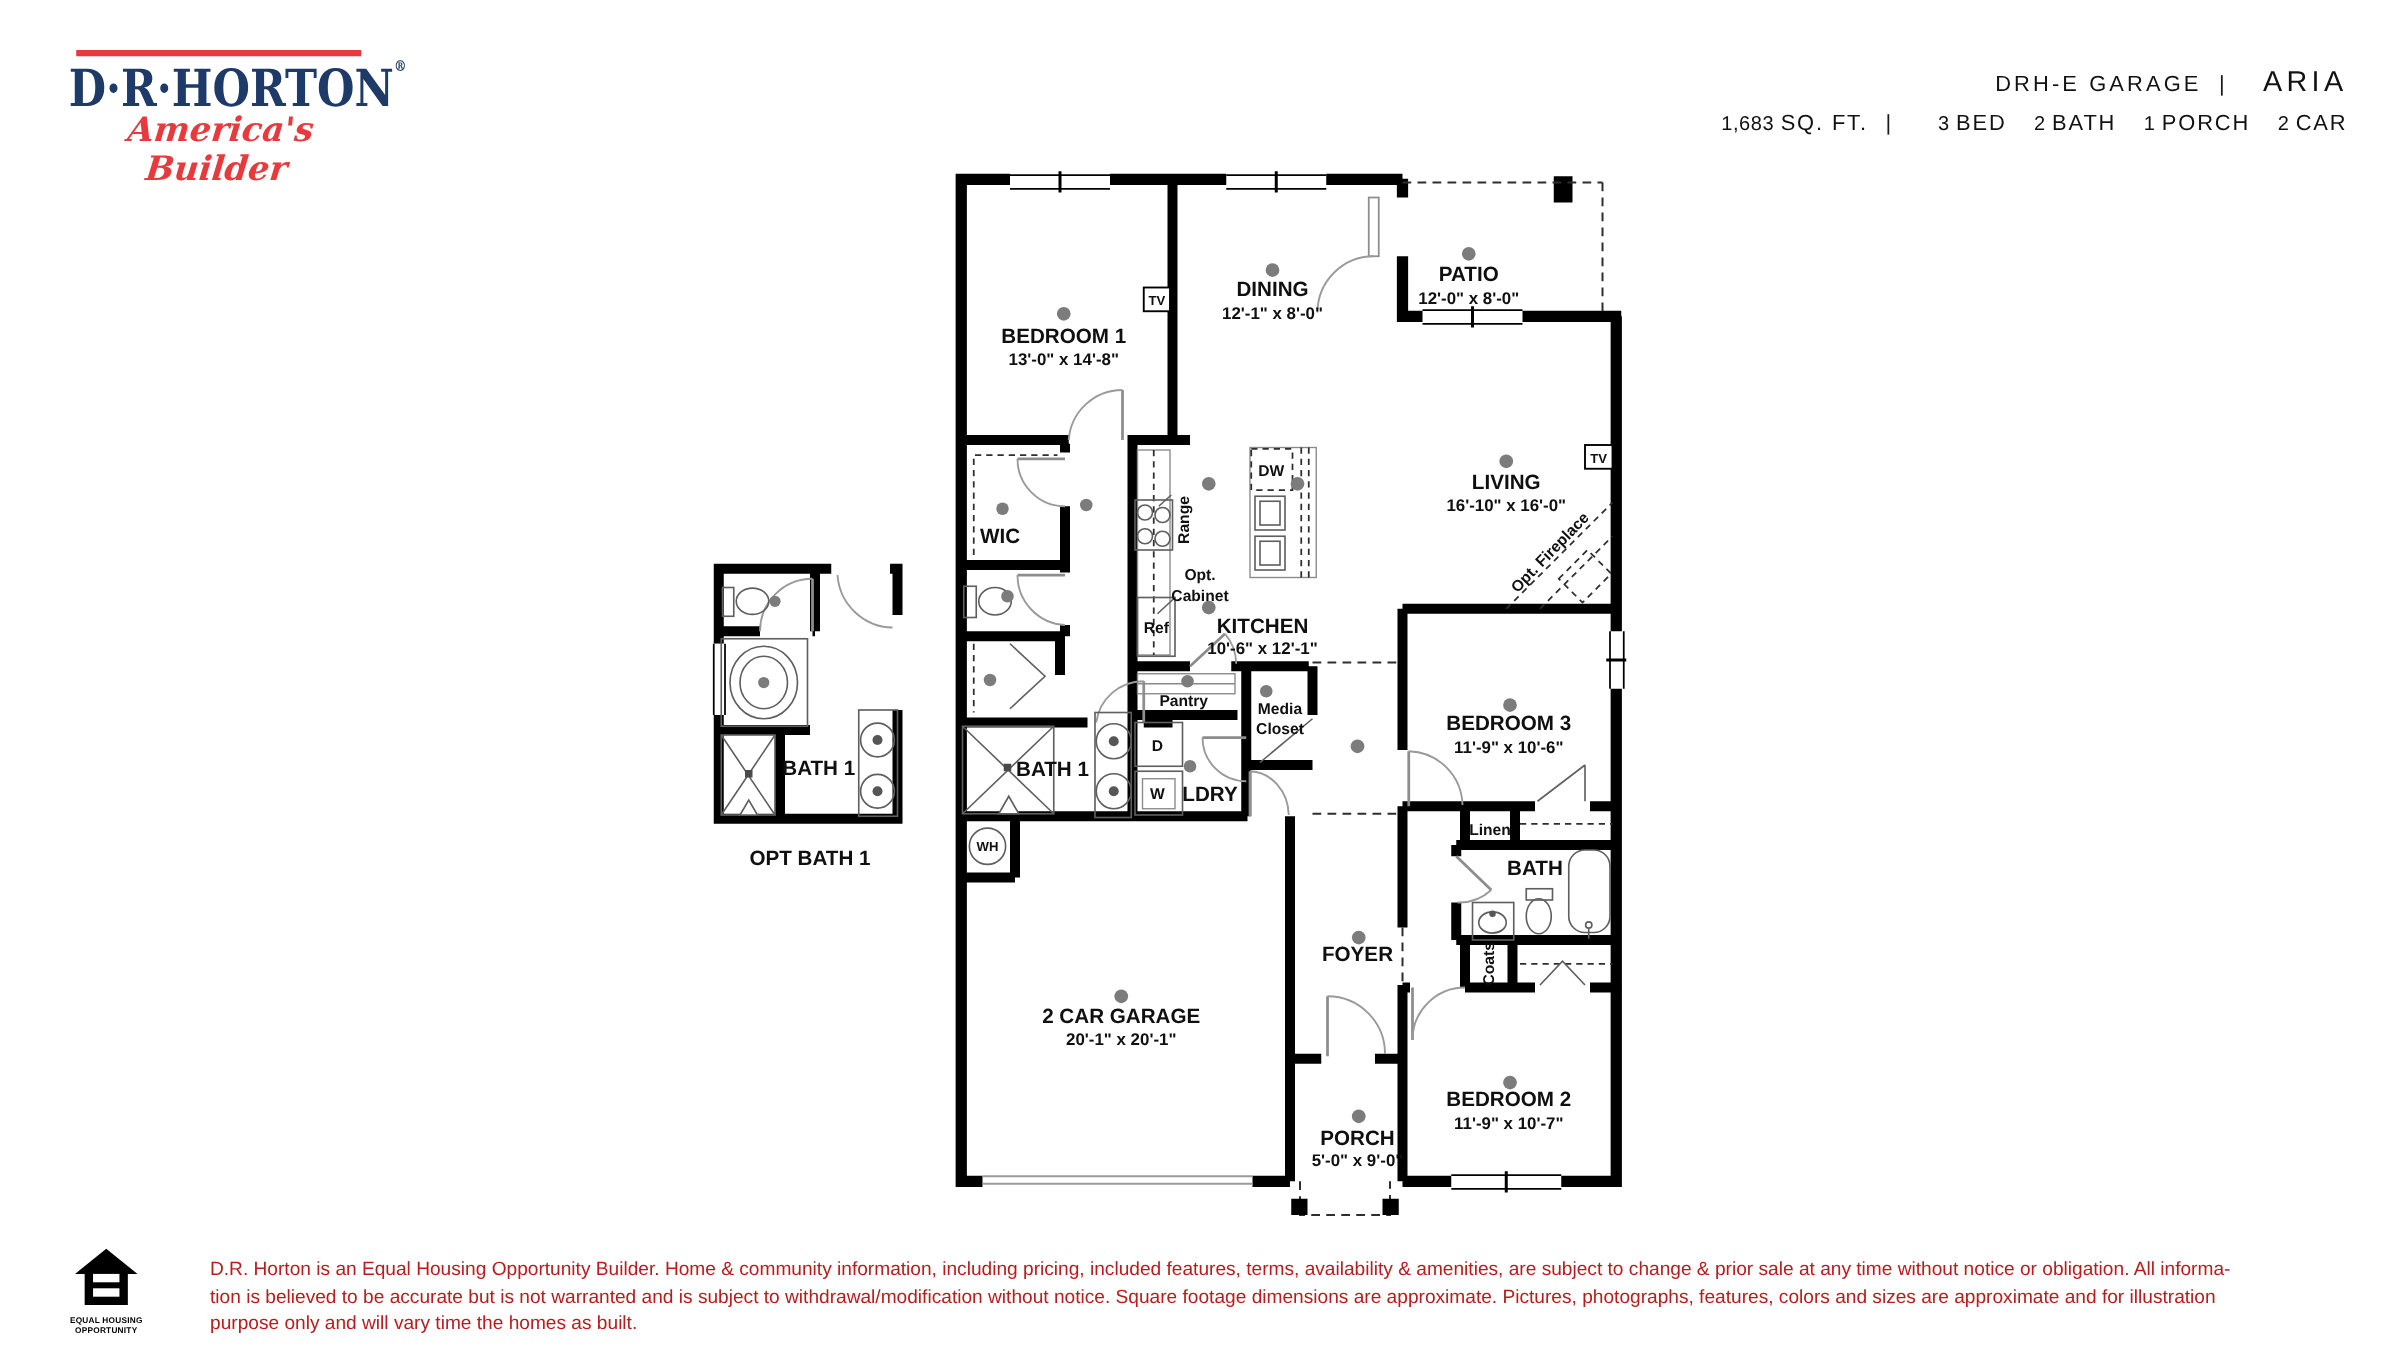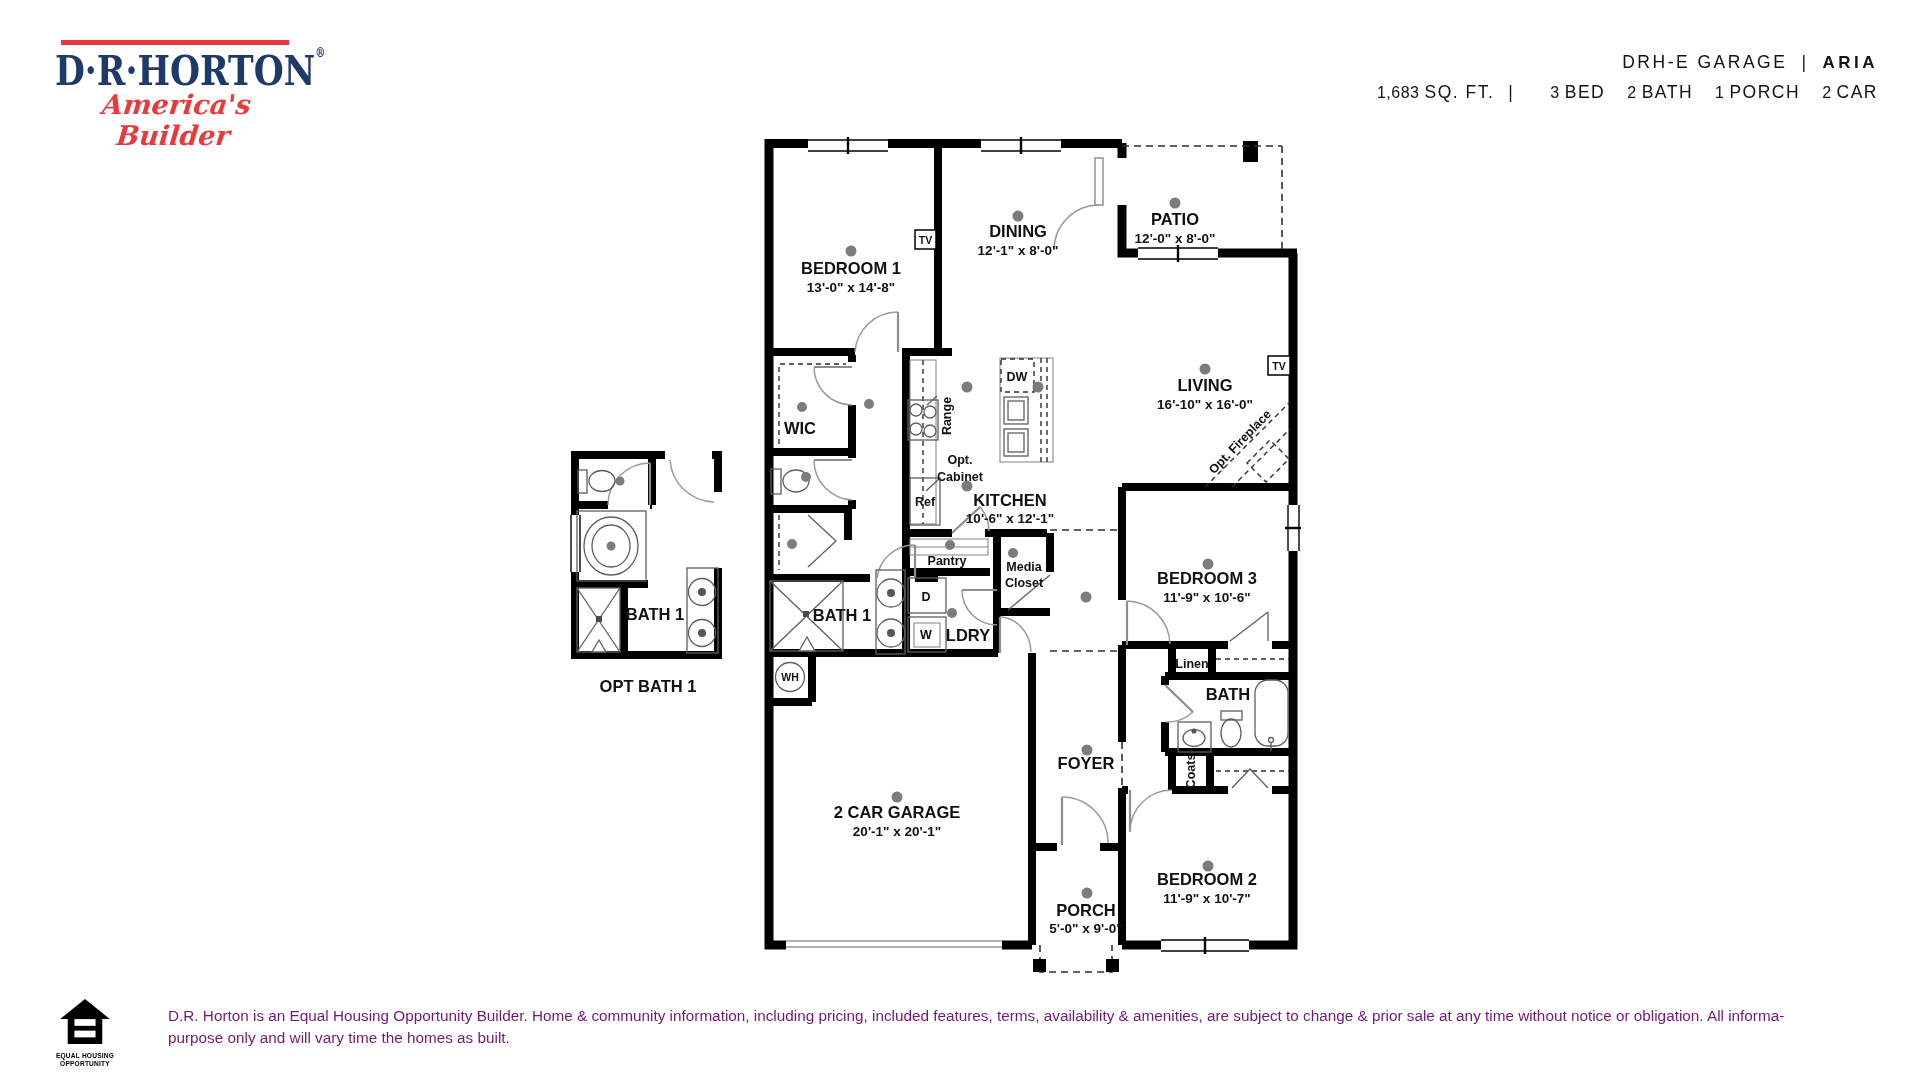--- a/index.html
+++ b/index.html
@@ -10,21 +10,21 @@
   .brand-rule{height:5px;background:#e8393d;width:228px;margin:0 0 2px 6px;}
   .brand-word{font-family:"DejaVu Serif",serif;font-weight:700;font-size:41px;color:#1e3a68;
               letter-spacing:0px;transform:scaleX(.84);transform-origin:left;white-space:nowrap;line-height:1.05;}
   .brand-word sup{font-size:12px;vertical-align:28px;}
   .brand-tag{font-family:"DejaVu Serif",serif;font-style:italic;font-weight:700;font-size:27px;
              color:#e8393d;text-align:center;width:240px;margin-top:-4px;transform:skewX(-6deg);}
 
   
   .specs{position:absolute;right:42px;top:52px;text-align:right;color:#121212;}
   .specs-line1{font-size:17.5px;letter-spacing:2.5px;font-weight:500;margin-bottom:9px;white-space:nowrap;}
-  .specs-line1 .model{font-size:17px;font-weight:700;letter-spacing:3.5px;}
+  .specs-line1 .model{font-size:23px;font-weight:400;letter-spacing:3.5px;margin-left:14px;}
   .sp-div{display:inline-block;margin:0 14px;font-weight:300;color:#1a1a1a;}
   .specs-line2{font-size:17.5px;letter-spacing:1.5px;font-weight:500;white-space:nowrap;}
   .big{font-size:16px;font-weight:400;letter-spacing:.5px;margin-right:5px;}
   .sp-item{margin-left:22px;}
 
   
   svg.plan{position:absolute;left:0;top:0;}
   .wallsO{stroke:#000;stroke-width:9;fill:none;}
   .wallsI{stroke:#000;stroke-width:8;fill:none;}
   .thin{stroke:#5f5f5f;stroke-width:1.3;fill:none;}
@@ -36,21 +36,21 @@
   .winline{stroke:#000;stroke-width:1.4;}
   .fan{fill:#7c7c7c;}
   .rname{font:700 16.5px "Liberation Sans",sans-serif;fill:#101010;text-anchor:middle;}
   .rdims{font:700 13.5px "Liberation Sans",sans-serif;fill:#101010;text-anchor:middle;}
   .lab{font:700 12.5px "Liberation Sans",sans-serif;fill:#101010;text-anchor:middle;}
   .tiny{font:700 10.5px "Liberation Sans",sans-serif;fill:#101010;text-anchor:middle;}
 
   
   .eho{position:absolute;left:55px;top:998px;width:60px;text-align:center;}
   .eho-txt{font-size:6.6px;font-weight:700;letter-spacing:.2px;color:#000;line-height:1.25;margin-top:2px;}
-  .disclaimer{position:absolute;left:168px;top:1005px;font-size:15.3px;color:#701a75;line-height:1.42;}
+  .disclaimer{position:absolute;left:168px;top:1005px;font-size:15.3px;color:#b91c1c;line-height:1.42;}
   .disclaimer div{white-space:nowrap;}
 </style>
 </head>
 <body>
 
 <div class="brand">
   <div class="brand-rule"></div>
   <div class="brand-word"><span>D·R·HORTON</span><sup>®</sup></div>
   <div class="brand-tag">America's Builder</div>
 </div>
@@ -348,14 +348,15 @@
     <rect x="16" y="34" width="22" height="7" fill="#fff"></rect>
   </svg>
   <div class="eho-txt">
     <div>EQUAL HOUSING</div>
     <div>OPPORTUNITY</div>
   </div>
 </div>
 
 <div class="disclaimer">
   <div>D.R. Horton is an Equal Housing Opportunity Builder. Home &amp; community information, including pricing, included features, terms, availability &amp; amenities, are subject to change &amp; prior sale at any time without notice or obligation. All informa-</div>
+  <div>tion is believed to be accurate but is not warranted and is subject to withdrawal/modification without notice. Square footage dimensions are approximate. Pictures, photographs, features, colors and sizes are approximate and for illustration</div>
   <div>purpose only and will vary time the homes as built.</div>
 </div>
 
 </body></html>

